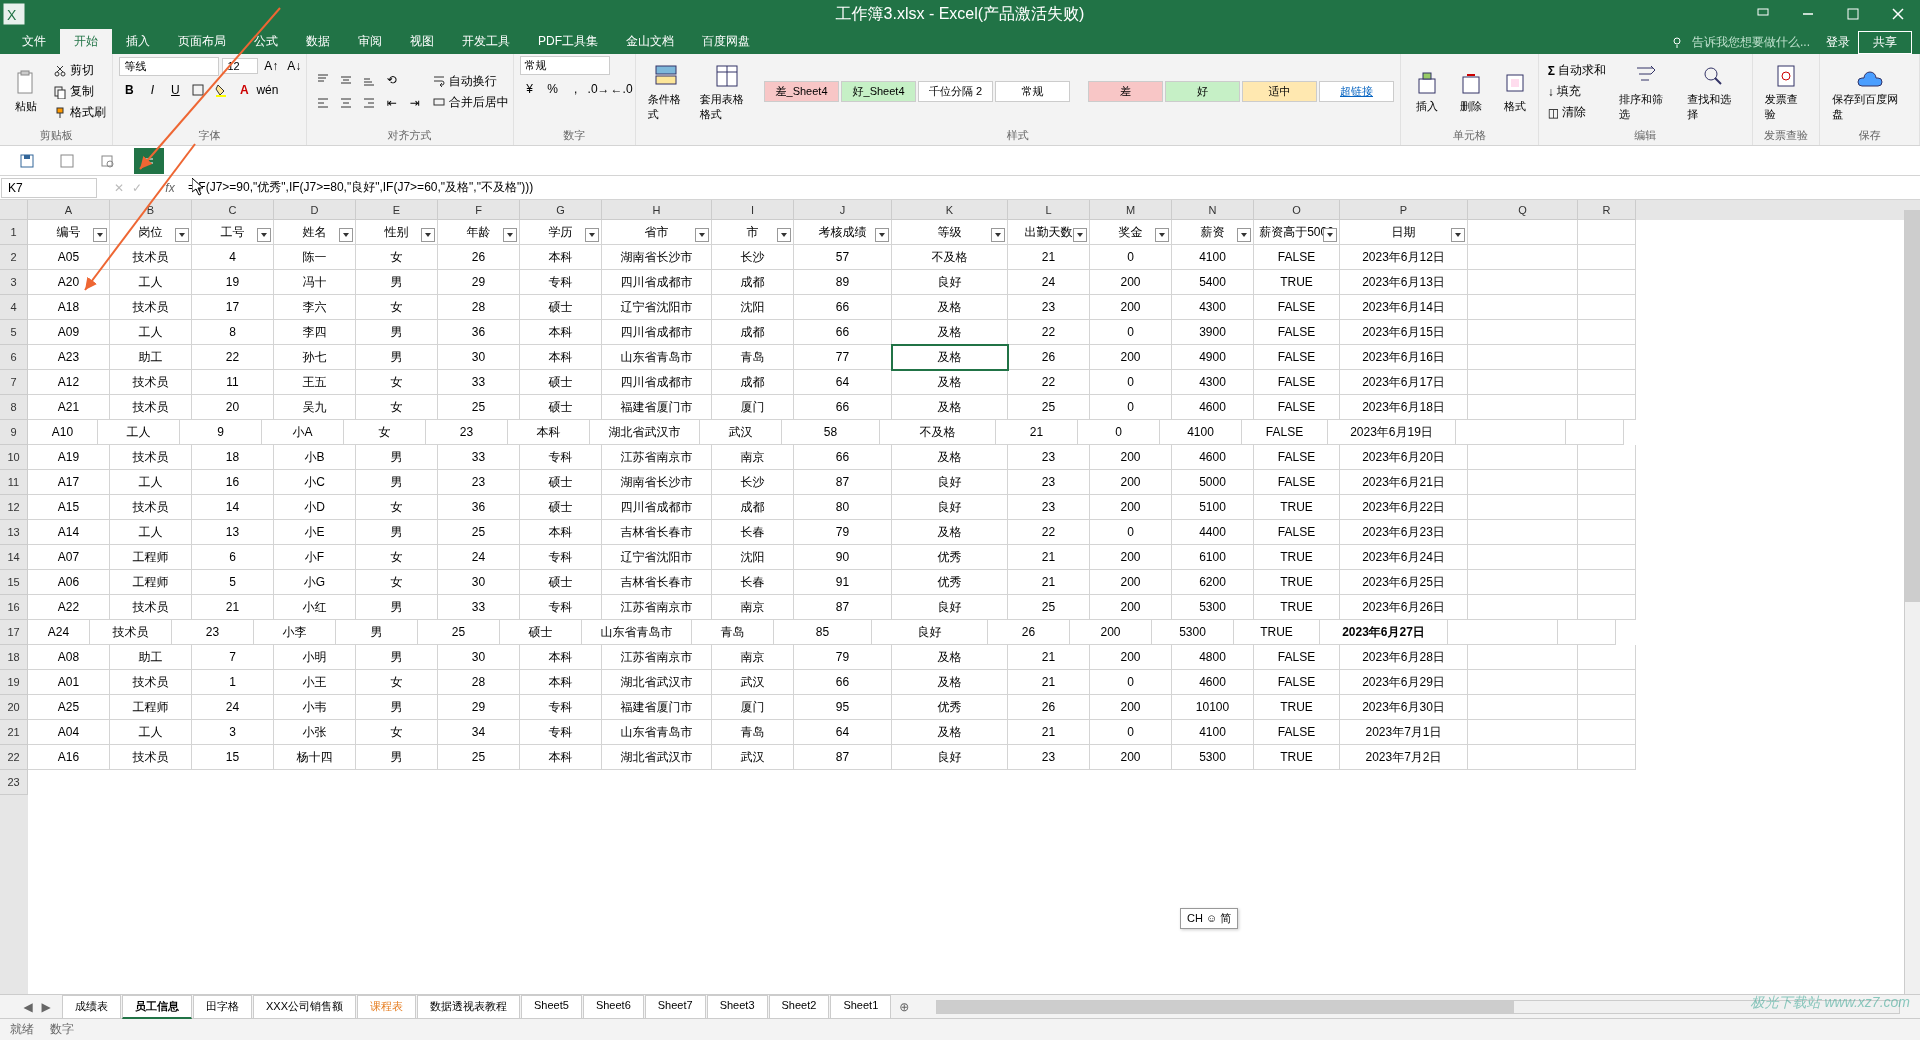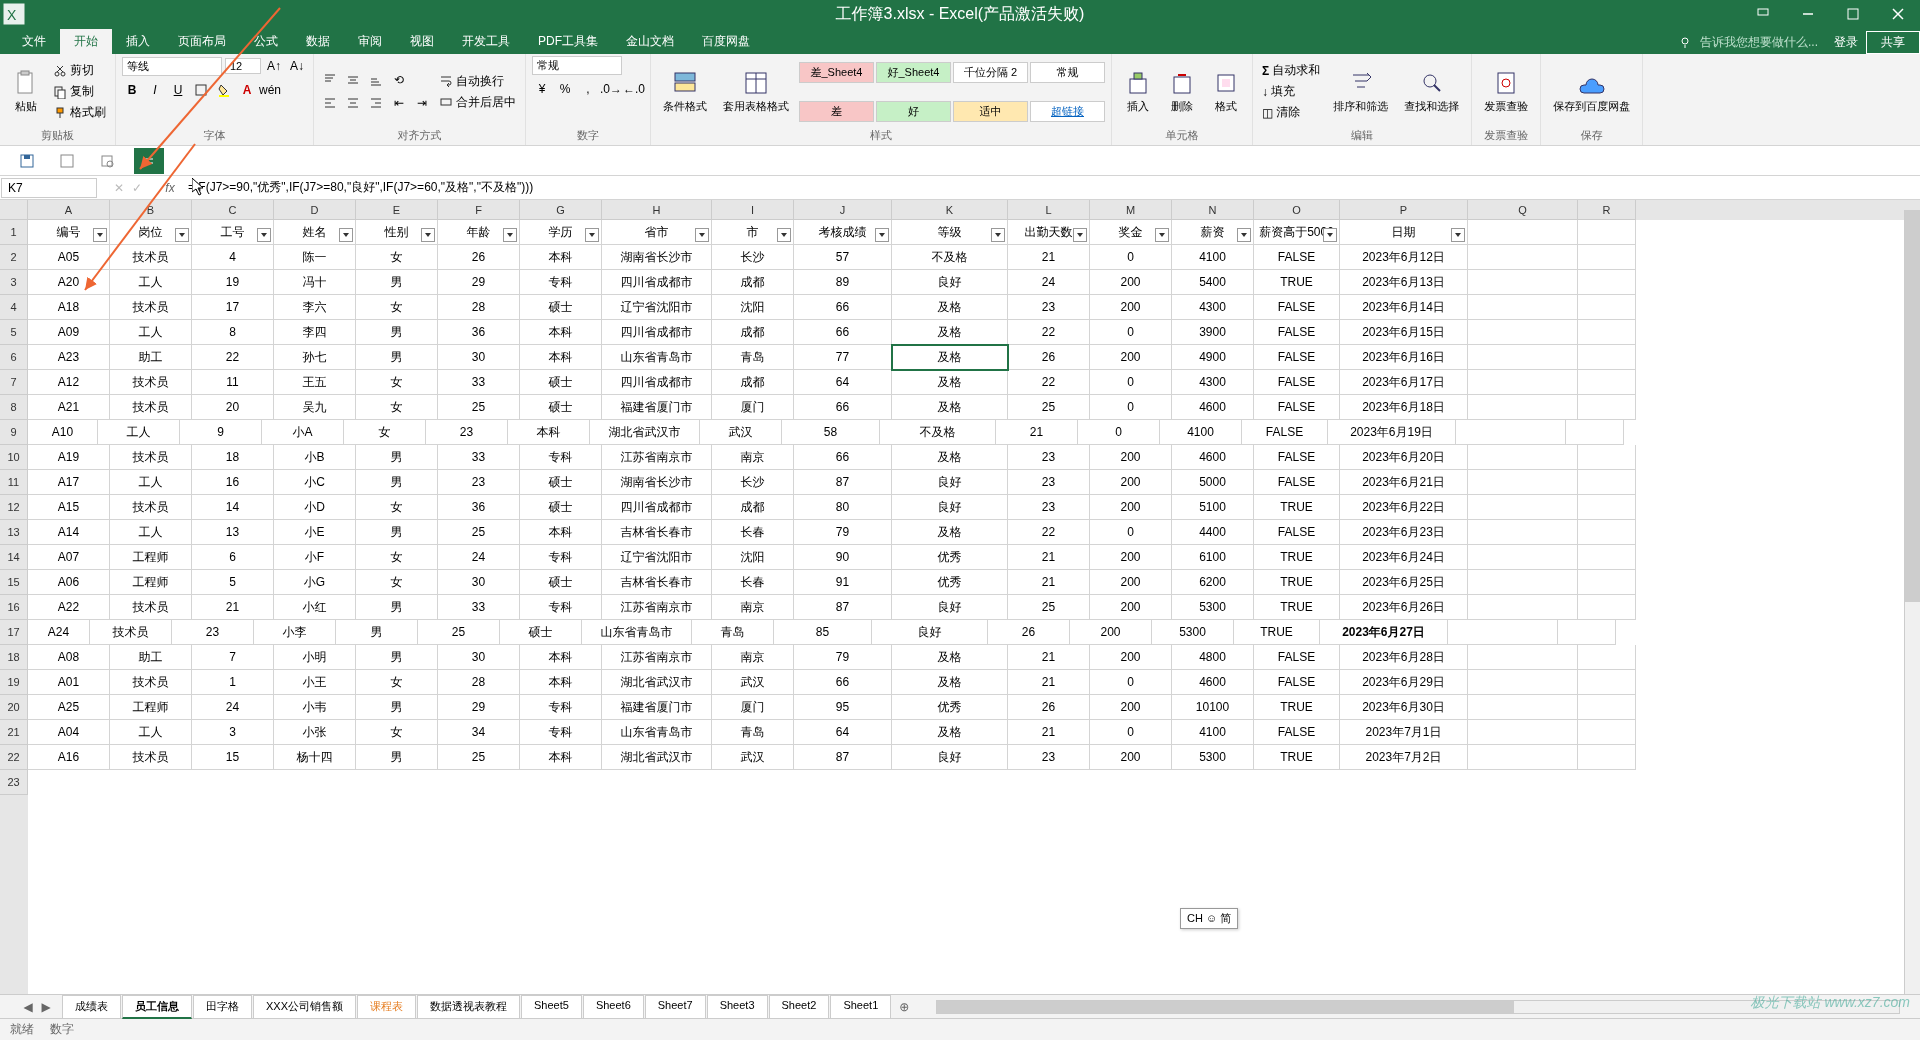--- a/index.html
+++ b/index.html
@@ -7,38 +7,38 @@
 .titlebar{background:#217346;height:28px;display:flex;align-items:center;color:#fff;position:relative}
 .titlebar-icon{width:28px;height:28px;display:flex;align-items:center;justify-content:center;color:#fff}
 .titlebar-title{position:absolute;left:50%;transform:translateX(-50%);font-size:16px;color:#fff}
 .titlebar-right{position:absolute;right:0;display:flex}
 .winbtn{width:45px;height:28px;display:flex;align-items:center;justify-content:center;color:#fff}
 .winbtn svg{width:12px;height:12px}
 .tabbar{background:#217346;height:26px;display:flex;align-items:flex-end;color:#fff;padding-left:8px}
 .filetab{padding:4px 14px;color:#fff;font-size:12px}
 .ribbontab{padding:4px 14px;color:#fff;font-size:12px}
 .ribbontab.active{background:#f3f3f3;color:#217346}
-.tabright{margin-left:auto;display:flex;align-items:center;color:#fff}
+.tabright{margin-left:auto;display:flex;align-items:center;padding-right:8px;color:#fff}
 .tabright span{padding:0 8px}
 .ribbon{background:#f3f3f3;height:92px;display:flex;border-bottom:1px solid #d4d4d4}
 .group{display:flex;flex-direction:column;border-right:1px solid #e1e1e1;padding:2px 6px;min-width:60px}
 .group-body{flex:1;display:flex;align-items:center;gap:4px}
 .group-label{text-align:center;font-size:11px;color:#666;height:16px;display:flex;align-items:center;justify-content:center}
 .bigbtn{display:flex;flex-direction:column;align-items:center;justify-content:center;padding:2px 6px;gap:2px}
 .bigbtn svg{width:28px;height:28px}
 .bigbtn span{font-size:11px}
 .smallrow{display:flex;flex-direction:column;gap:2px}
 .smallbtn{display:flex;align-items:center;gap:3px;font-size:11px;padding:1px 3px;white-space:nowrap}
 .smallbtn svg{width:14px;height:14px}
 .fontrow{display:flex;gap:3px;align-items:center}
 .fontsel{border:1px solid #ccc;background:#fff;padding:1px 4px;font-size:11px;width:100px}
 .sizesel{border:1px solid #ccc;background:#fff;padding:1px 4px;font-size:11px;width:36px}
 .iconbtn{width:20px;height:20px;display:flex;align-items:center;justify-content:center;border:1px solid transparent}
 .iconbtn svg{width:14px;height:14px}
-.stylegrid{display:flex;flex-direction:column;gap:18px}
+.stylegrid{display:flex;gap:18px}
 .stylerow{display:flex;gap:2px}
 .stylecell{border:1px solid #ccc;padding:2px 8px;font-size:11px;min-width:75px;text-align:center}
 .qat{background:#fff;height:30px;display:flex;align-items:center;padding-left:14px;gap:14px;border-bottom:1px solid #d4d4d4}
 .qatbtn{width:26px;height:26px;display:flex;align-items:center;justify-content:center}
 .qatbtn.dark{background:#217346;color:#fff;width:30px}
 .formulabar{height:24px;display:flex;align-items:center;border-bottom:1px solid #d4d4d4;background:#fff}
 .namebox{width:96px;border:1px solid #ccc;padding:2px 6px;margin:1px;font-size:12px}
 .fxbtn{width:24px;display:flex;align-items:center;justify-content:center;font-style:italic;color:#666}
 .fxinput{flex:1;padding:2px 6px;font-size:12px;border:none;outline:none}
 .gridarea{display:flex;height:774px;background:#fff;position:relative}

